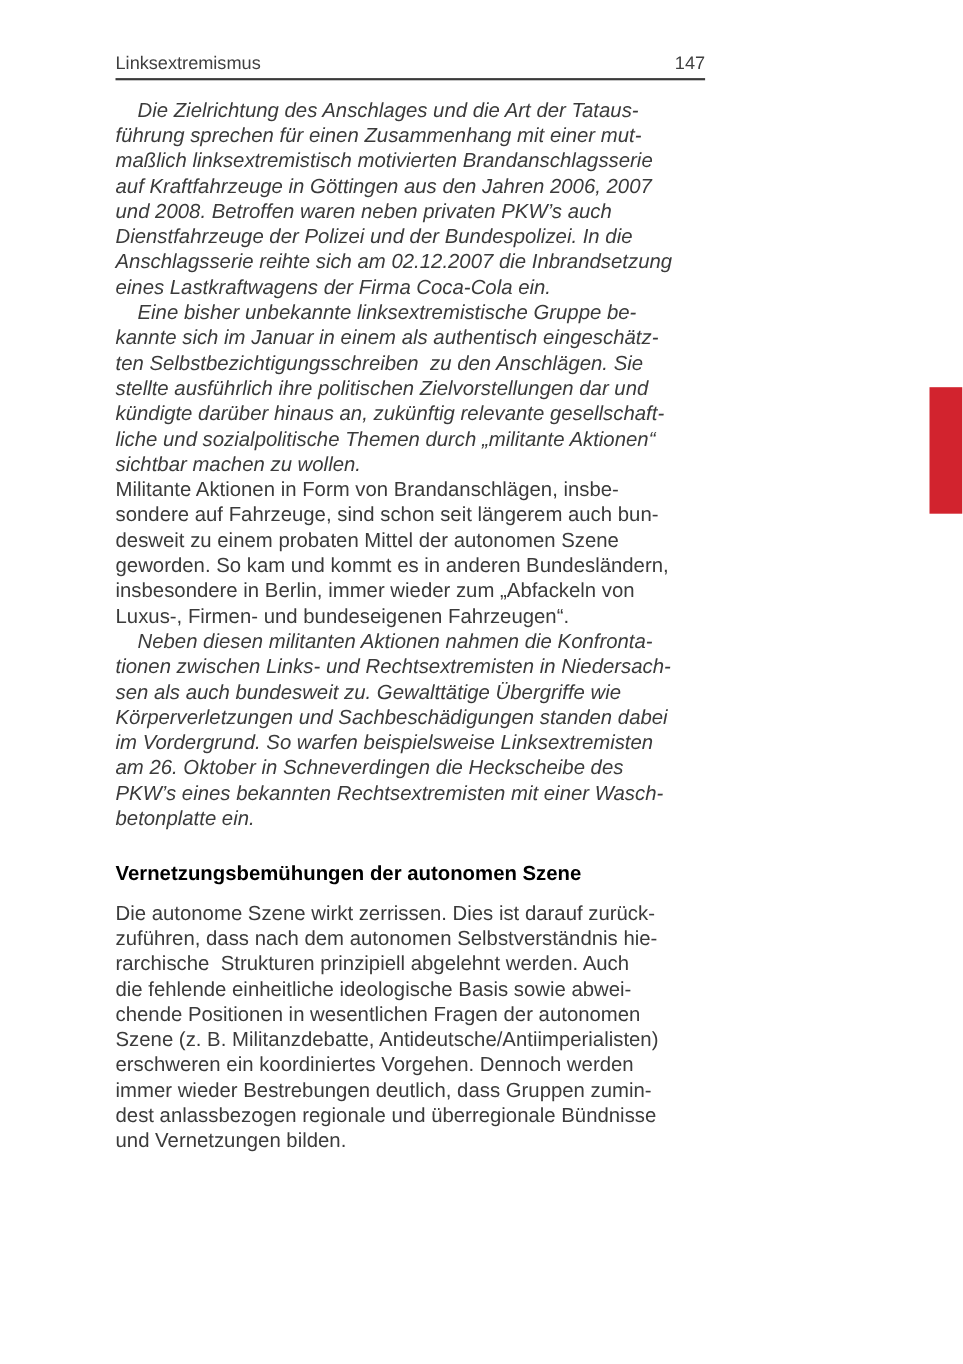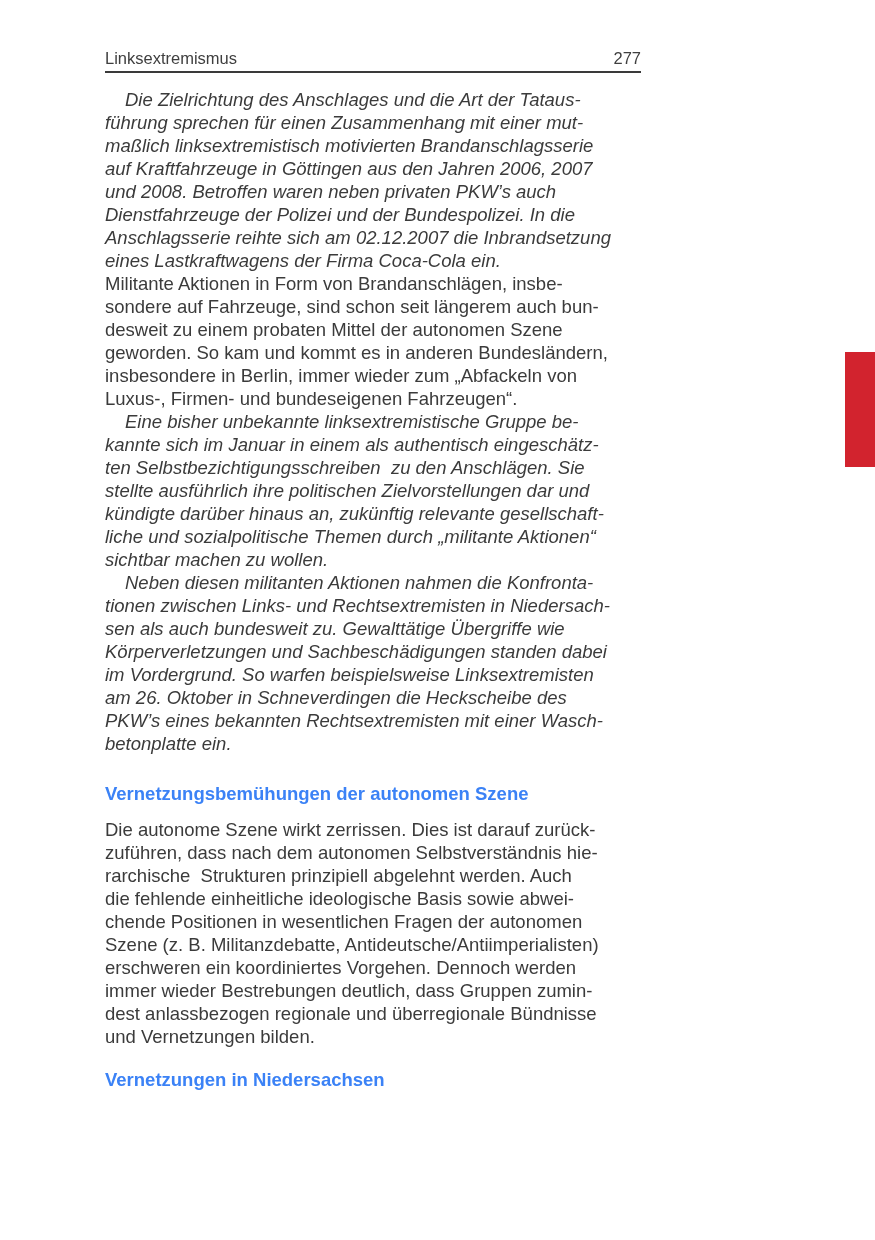--- a/index.html
+++ b/index.html
@@ -42,65 +42,65 @@
   .para {
     margin: 0;
     white-space: pre-line;
   }
   .para.indent { text-indent: 20px; font-style: italic; }
   .section-heading {
     margin: 27px 0 13px 0;
     font-size: 18.5px;
     line-height: 23px;
     font-weight: bold;
-    color: #3b82f6;
+    color: #000000;
     white-space: pre-line;
   }
   .section-heading.tight-top { margin-top: 20px; margin-bottom: 12px; }
   .chapter-thumb {
     position: absolute;
     left: 845px; top: 352px;
     width: 30px; height: 115px;
     background: #d2232e;
   }
 </style>
 </head>
 <body>
 
 <div class="page">
 
   <div class="running-header">
     <span>Linksextremismus</span>
-    <span>277</span>
+    <span>147</span>
   </div>
 
   <div class="header-rule"></div>
 
   <div class="body-text">
     <p class="para indent">Die Zielrichtung des Anschlages und die Art der Tataus-
 führung sprechen für einen Zusammenhang mit einer mut-
 maßlich linksextremistisch motivierten Brandanschlagsserie
 auf Kraftfahrzeuge in Göttingen aus den Jahren 2006, 2007
 und 2008. Betroffen waren neben privaten PKW’s auch
 Dienstfahrzeuge der Polizei und der Bundespolizei. In die
 Anschlagsserie reihte sich am 02.12.2007 die Inbrandsetzung
 eines Lastkraftwagens der Firma Coca-Cola ein.</p>
-    <p class="para">Militante Aktionen in Form von Brandanschlägen, insbe-
-sondere auf Fahrzeuge, sind schon seit längerem auch bun-
-desweit zu einem probaten Mittel der autonomen Szene
-geworden. So kam und kommt es in anderen Bundesländern,
-insbesondere in Berlin, immer wieder zum „Abfackeln von
-Luxus-, Firmen- und bundeseigenen Fahrzeugen“.</p>
     <p class="para indent">Eine bisher unbekannte linksextremistische Gruppe be-
 kannte sich im Januar in einem als authentisch eingeschätz-
 ten Selbstbezichtigungsschreiben&nbsp; zu den Anschlägen. Sie
 stellte ausführlich ihre politischen Zielvorstellungen dar und
 kündigte darüber hinaus an, zukünftig relevante gesellschaft-
 liche und sozialpolitische Themen durch „militante Aktionen“
 sichtbar machen zu wollen.</p>
+    <p class="para">Militante Aktionen in Form von Brandanschlägen, insbe-
+sondere auf Fahrzeuge, sind schon seit längerem auch bun-
+desweit zu einem probaten Mittel der autonomen Szene
+geworden. So kam und kommt es in anderen Bundesländern,
+insbesondere in Berlin, immer wieder zum „Abfackeln von
+Luxus-, Firmen- und bundeseigenen Fahrzeugen“.</p>
     <p class="para indent">Neben diesen militanten Aktionen nahmen die Konfronta-
 tionen zwischen Links- und Rechtsextremisten in Niedersach-
 sen als auch bundesweit zu. Gewalttätige Übergriffe wie
 Körperverletzungen und Sachbeschädigungen standen dabei
 im Vordergrund. So warfen beispielsweise Linksextremisten
 am 26. Oktober in Schneverdingen die Heckscheibe des
 PKW’s eines bekannten Rechtsextremisten mit einer Wasch-
 betonplatte ein.</p>
 
     <h2 class="section-heading">Vernetzungsbemühungen der autonomen Szene</h2>
@@ -109,19 +109,18 @@
 zuführen, dass nach dem autonomen Selbstverständnis hie-
 rarchische&nbsp; Strukturen prinzipiell abgelehnt werden. Auch
 die fehlende einheitliche ideologische Basis sowie abwei-
 chende Positionen in wesentlichen Fragen der autonomen
 Szene (z. B. Militanzdebatte, Antideutsche/Antiimperialisten)
 erschweren ein koordiniertes Vorgehen. Dennoch werden
 immer wieder Bestrebungen deutlich, dass Gruppen zumin-
 dest anlassbezogen regionale und überregionale Bündnisse
 und Vernetzungen bilden.</p>
 
-    <h2 class="section-heading tight-top">Vernetzungen in Niedersachsen</h2>
 
   </div>
 
   <div class="chapter-thumb" style="background: rgb(210, 35, 46);"></div>
 
 </div>
 
 </body></html>

